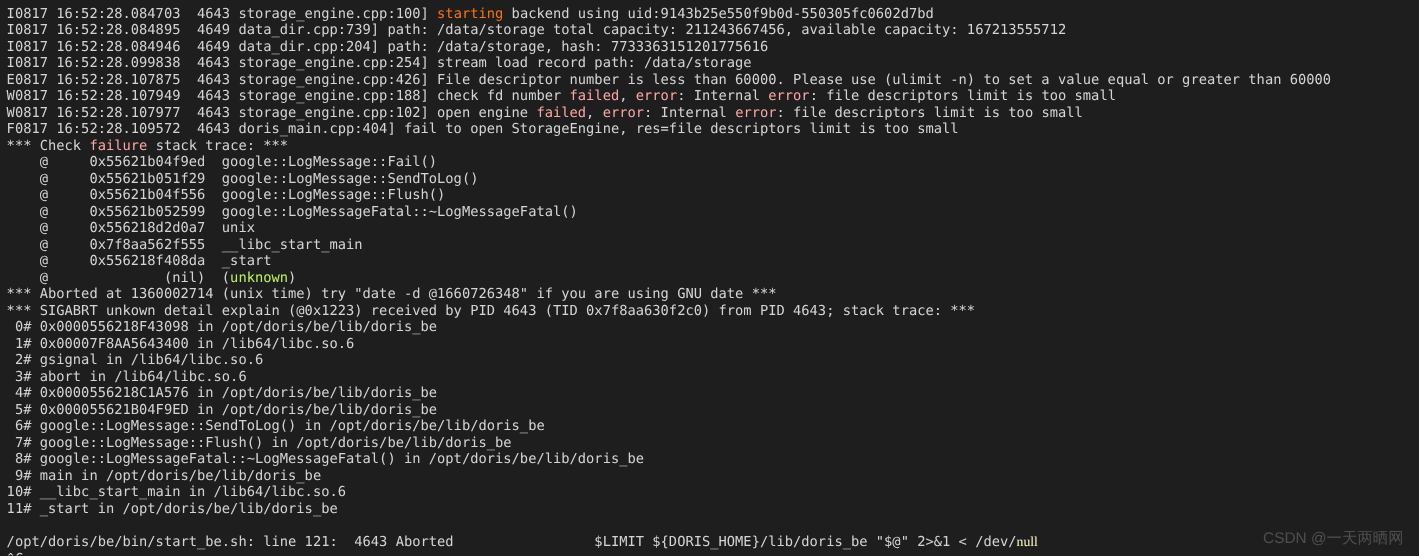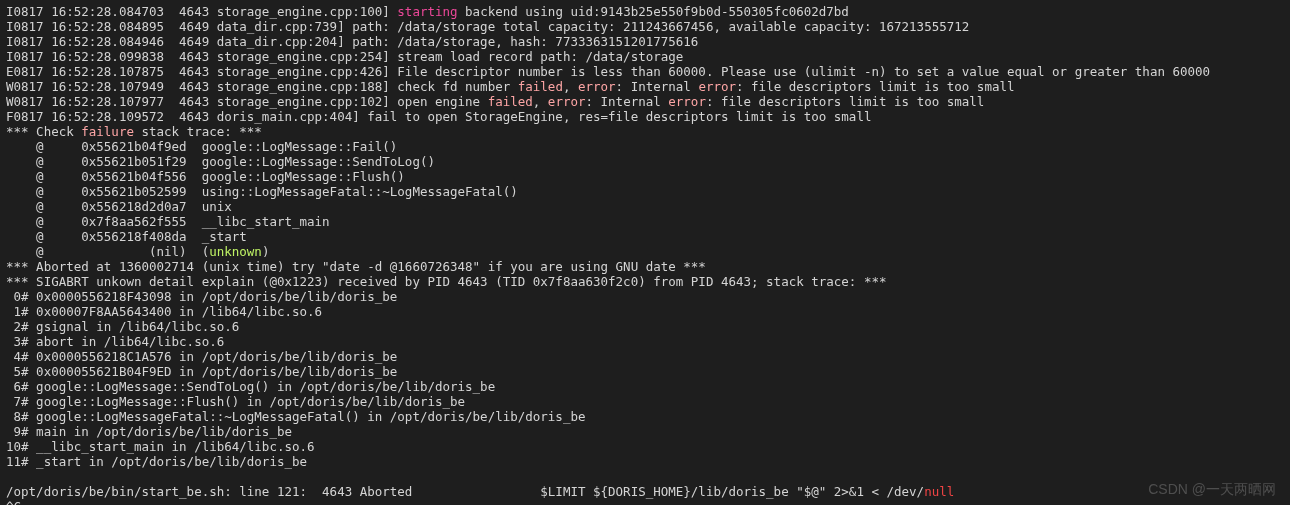--- a/index.html
+++ b/index.html
@@ -1,38 +1,38 @@
 <!DOCTYPE html>
 <html><head>
 <meta charset="utf-8">
 <style>
   html,body{margin:0;padding:0;background:#1e1e1e;color:#d4d4d4;font-family:Consolas,"Courier New",monospace;font-size:12.5px;line-height:15px;width:1290px;height:505px;overflow:hidden;}
   pre{margin:0;padding:4px 6px;white-space:pre;}
-  .kw-start{color:#ec4899;}
+  .kw-start{color:#f97316;}
   .kw-fail{color:#fca5a5;}
   .kw-warn{color:#bef264;}
-  .kw-null{color:#ef4444;}
+  .kw-null{color:#fef9c3;font-family:Liberation Serif, serif;}
   .watermark{position:absolute;right:14px;bottom:8px;color:#888;opacity:.45;font-family:Arial,sans-serif;font-size:14px;pointer-events:none;text-align:center;}
 </style>
 </head>
 <body>
 
 <pre><span>I0817 16:52:28.084703  4643 storage_engine.cpp:100] </span><span class="kw-start">starting</span><span> backend using uid:9143b25e550f9b0d-550305fc0602d7bd</span>
 <span>I0817 16:52:28.084895  4649 data_dir.cpp:739] path: /data/storage total capacity: 211243667456, available capacity: 167213555712</span>
 <span>I0817 16:52:28.084946  4649 data_dir.cpp:204] path: /data/storage, hash: 7733363151201775616</span>
 <span>I0817 16:52:28.099838  4643 storage_engine.cpp:254] stream load record path: /data/storage</span>
 <span>E0817 16:52:28.107875  4643 storage_engine.cpp:426] File descriptor number is less than 60000. Please use (ulimit -n) to set a value equal or greater than 60000</span>
 <span>W0817 16:52:28.107949  4643 storage_engine.cpp:188] check fd number </span><span class="kw-fail">failed</span><span>, </span><span class="kw-fail">error</span><span>: Internal </span><span class="kw-fail">error</span><span>: file descriptors limit is too small</span>
 <span>W0817 16:52:28.107977  4643 storage_engine.cpp:102] open engine </span><span class="kw-fail">failed</span><span>, </span><span class="kw-fail">error</span><span>: Internal </span><span class="kw-fail">error</span><span>: file descriptors limit is too small</span>
 <span>F0817 16:52:28.109572  4643 doris_main.cpp:404] fail to open StorageEngine, res=file descriptors limit is too small</span>
 <span>*** Check </span><span class="kw-fail">failure</span><span> stack trace: ***</span>
 <span>    @     0x55621b04f9ed  google::LogMessage::Fail()</span>
 <span>    @     0x55621b051f29  google::LogMessage::SendToLog()</span>
 <span>    @     0x55621b04f556  google::LogMessage::Flush()</span>
-<span>    @     0x55621b052599  using::LogMessageFatal::~LogMessageFatal()</span>
+<span>    @     0x55621b052599  google::LogMessageFatal::~LogMessageFatal()</span>
 <span>    @     0x556218d2d0a7  unix</span>
 <span>    @     0x7f8aa562f555  __libc_start_main</span>
 <span>    @     0x556218f408da  _start</span>
 <span>    @              (nil)  (</span><span class="kw-warn">unknown</span><span>)</span>
 <span>*** Aborted at 1360002714 (unix time) try "date -d @1660726348" if you are using GNU date ***</span>
 <span>*** SIGABRT unkown detail explain (@0x1223) received by PID 4643 (TID 0x7f8aa630f2c0) from PID 4643; stack trace: ***</span>
 <span> 0# 0x0000556218F43098 in /opt/doris/be/lib/doris_be</span>
 <span> 1# 0x00007F8AA5643400 in /lib64/libc.so.6</span>
 <span> 2# gsignal in /lib64/libc.so.6</span>
 <span> 3# abort in /lib64/libc.so.6</span>

